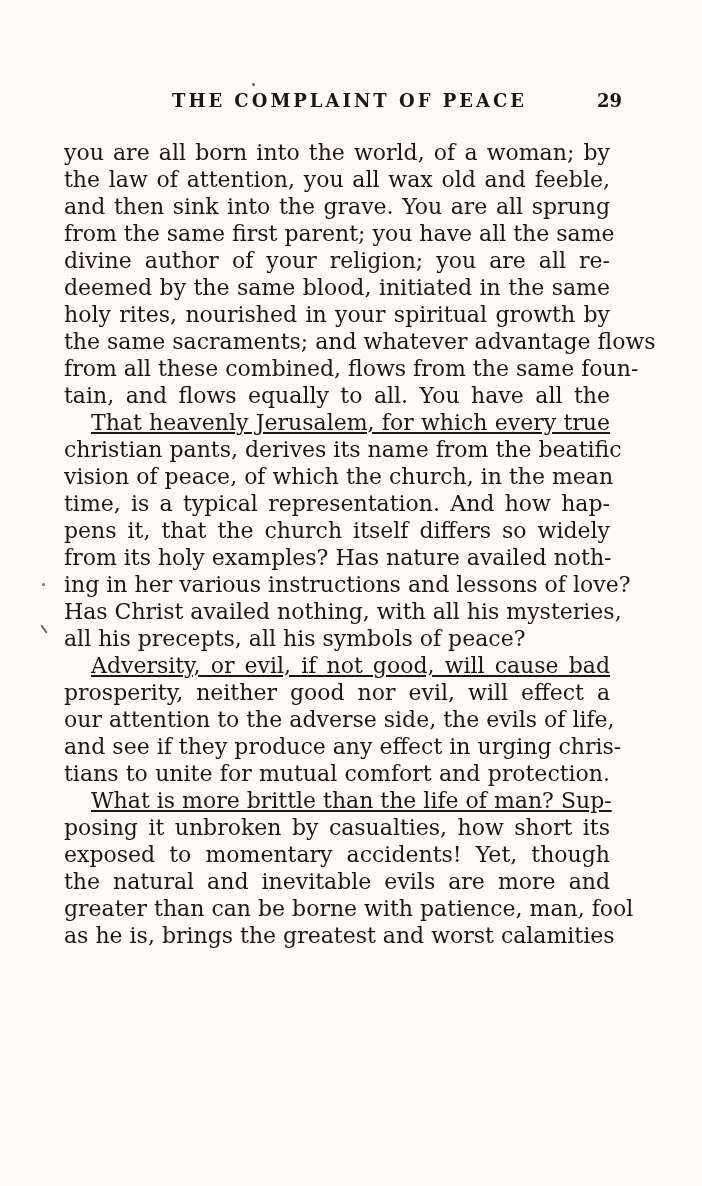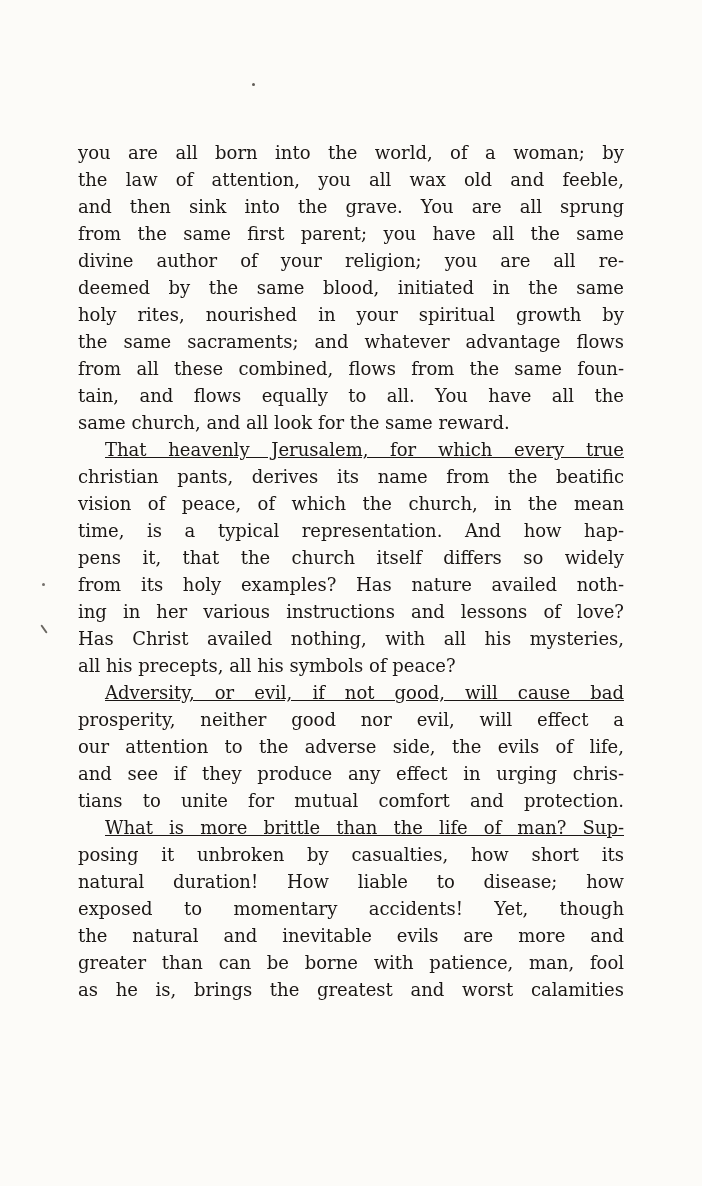--- a/index.html
+++ b/index.html
@@ -36,23 +36,23 @@
   .page-number {
     position: absolute;
     right: 0;
     top: 0;
     font-size: 18px;
     font-weight: 700;
   }
   .body-text {
     position: absolute;
     top: 139px;
-    left: 78px;
+    left: 64px;
     width: 546px;
-    font-size: 18px;
+    font-size: 22px;
     line-height: 27px;
   }
   .paragraph { margin: 0; }
   .line {
     height: 27px;
     white-space: nowrap;   
     overflow: visible;
     text-align: justify;
     text-align-last: justify;
   }
@@ -69,34 +69,37 @@
   .artifact.stroke {
     left: 43px; top: 624px; width: 2px; height: 10px;
     border-radius: 2px; transform: rotate(-35deg); opacity: .75;
   }
 </style>
 </head>
 <body>
 
 <div class="page" style="--paper: #fcfbf8; --ink: #1b1715;">
 
+  <div class="running-head">
+    <div class="running-title">THE COMPLAINT OF PEACE</div>
+    <div class="page-number">29</div>
+  </div>
 
   <div class="body-text">
       <div class="paragraph">
         <div class="line">you are all born into the world, of a woman; by</div>
         <div class="line">the law of attention, you all wax old and feeble,</div>
         <div class="line">and then sink into the grave. You are all sprung</div>
         <div class="line">from the same first parent; you have all the same</div>
         <div class="line">divine author of your religion; you are all re-</div>
         <div class="line">deemed by the same blood, initiated in the same</div>
         <div class="line">holy rites, nourished in your spiritual growth by</div>
         <div class="line">the same sacraments; and whatever advantage flows</div>
         <div class="line">from all these combined, flows from the same foun-</div>
         <div class="line">tain, and flows equally to all. You have all the</div>
-        <div class="line ragged">same church, and all look for the same reward.</div>
       </div>
       <div class="paragraph">
         <div class="line indent">That heavenly Jerusalem, for which every true</div>
         <div class="line">christian pants, derives its name from the beatific</div>
         <div class="line">vision of peace, of which the church, in the mean</div>
         <div class="line">time, is a typical representation. And how hap-</div>
         <div class="line">pens it, that the church itself differs so widely</div>
         <div class="line">from its holy examples? Has nature availed noth-</div>
         <div class="line">ing in her various instructions and lessons of love?</div>
         <div class="line">Has Christ availed nothing, with all his mysteries,</div>
@@ -105,21 +108,20 @@
       <div class="paragraph">
         <div class="line indent">Adversity, or evil, if not good, will cause bad</div>
         <div class="line">prosperity, neither good nor evil, will effect a</div>
         <div class="line">our attention to the adverse side, the evils of life,</div>
         <div class="line">and see if they produce any effect in urging chris-</div>
         <div class="line">tians to unite for mutual comfort and protection.</div>
       </div>
       <div class="paragraph">
         <div class="line indent">What is more brittle than the life of man? Sup-</div>
         <div class="line">posing it unbroken by casualties, how short its</div>
-        <div class="line">natural duration! How liable to disease; how</div>
         <div class="line">exposed to momentary accidents! Yet, though</div>
         <div class="line">the natural and inevitable evils are more and</div>
         <div class="line">greater than can be borne with patience, man, fool</div>
         <div class="line">as he is, brings the greatest and worst calamities</div>
       </div>
     </div>
 
   <div class="artifact dot-a"></div>
   <div class="artifact dot-b"></div>
   <div class="artifact stroke"></div>

